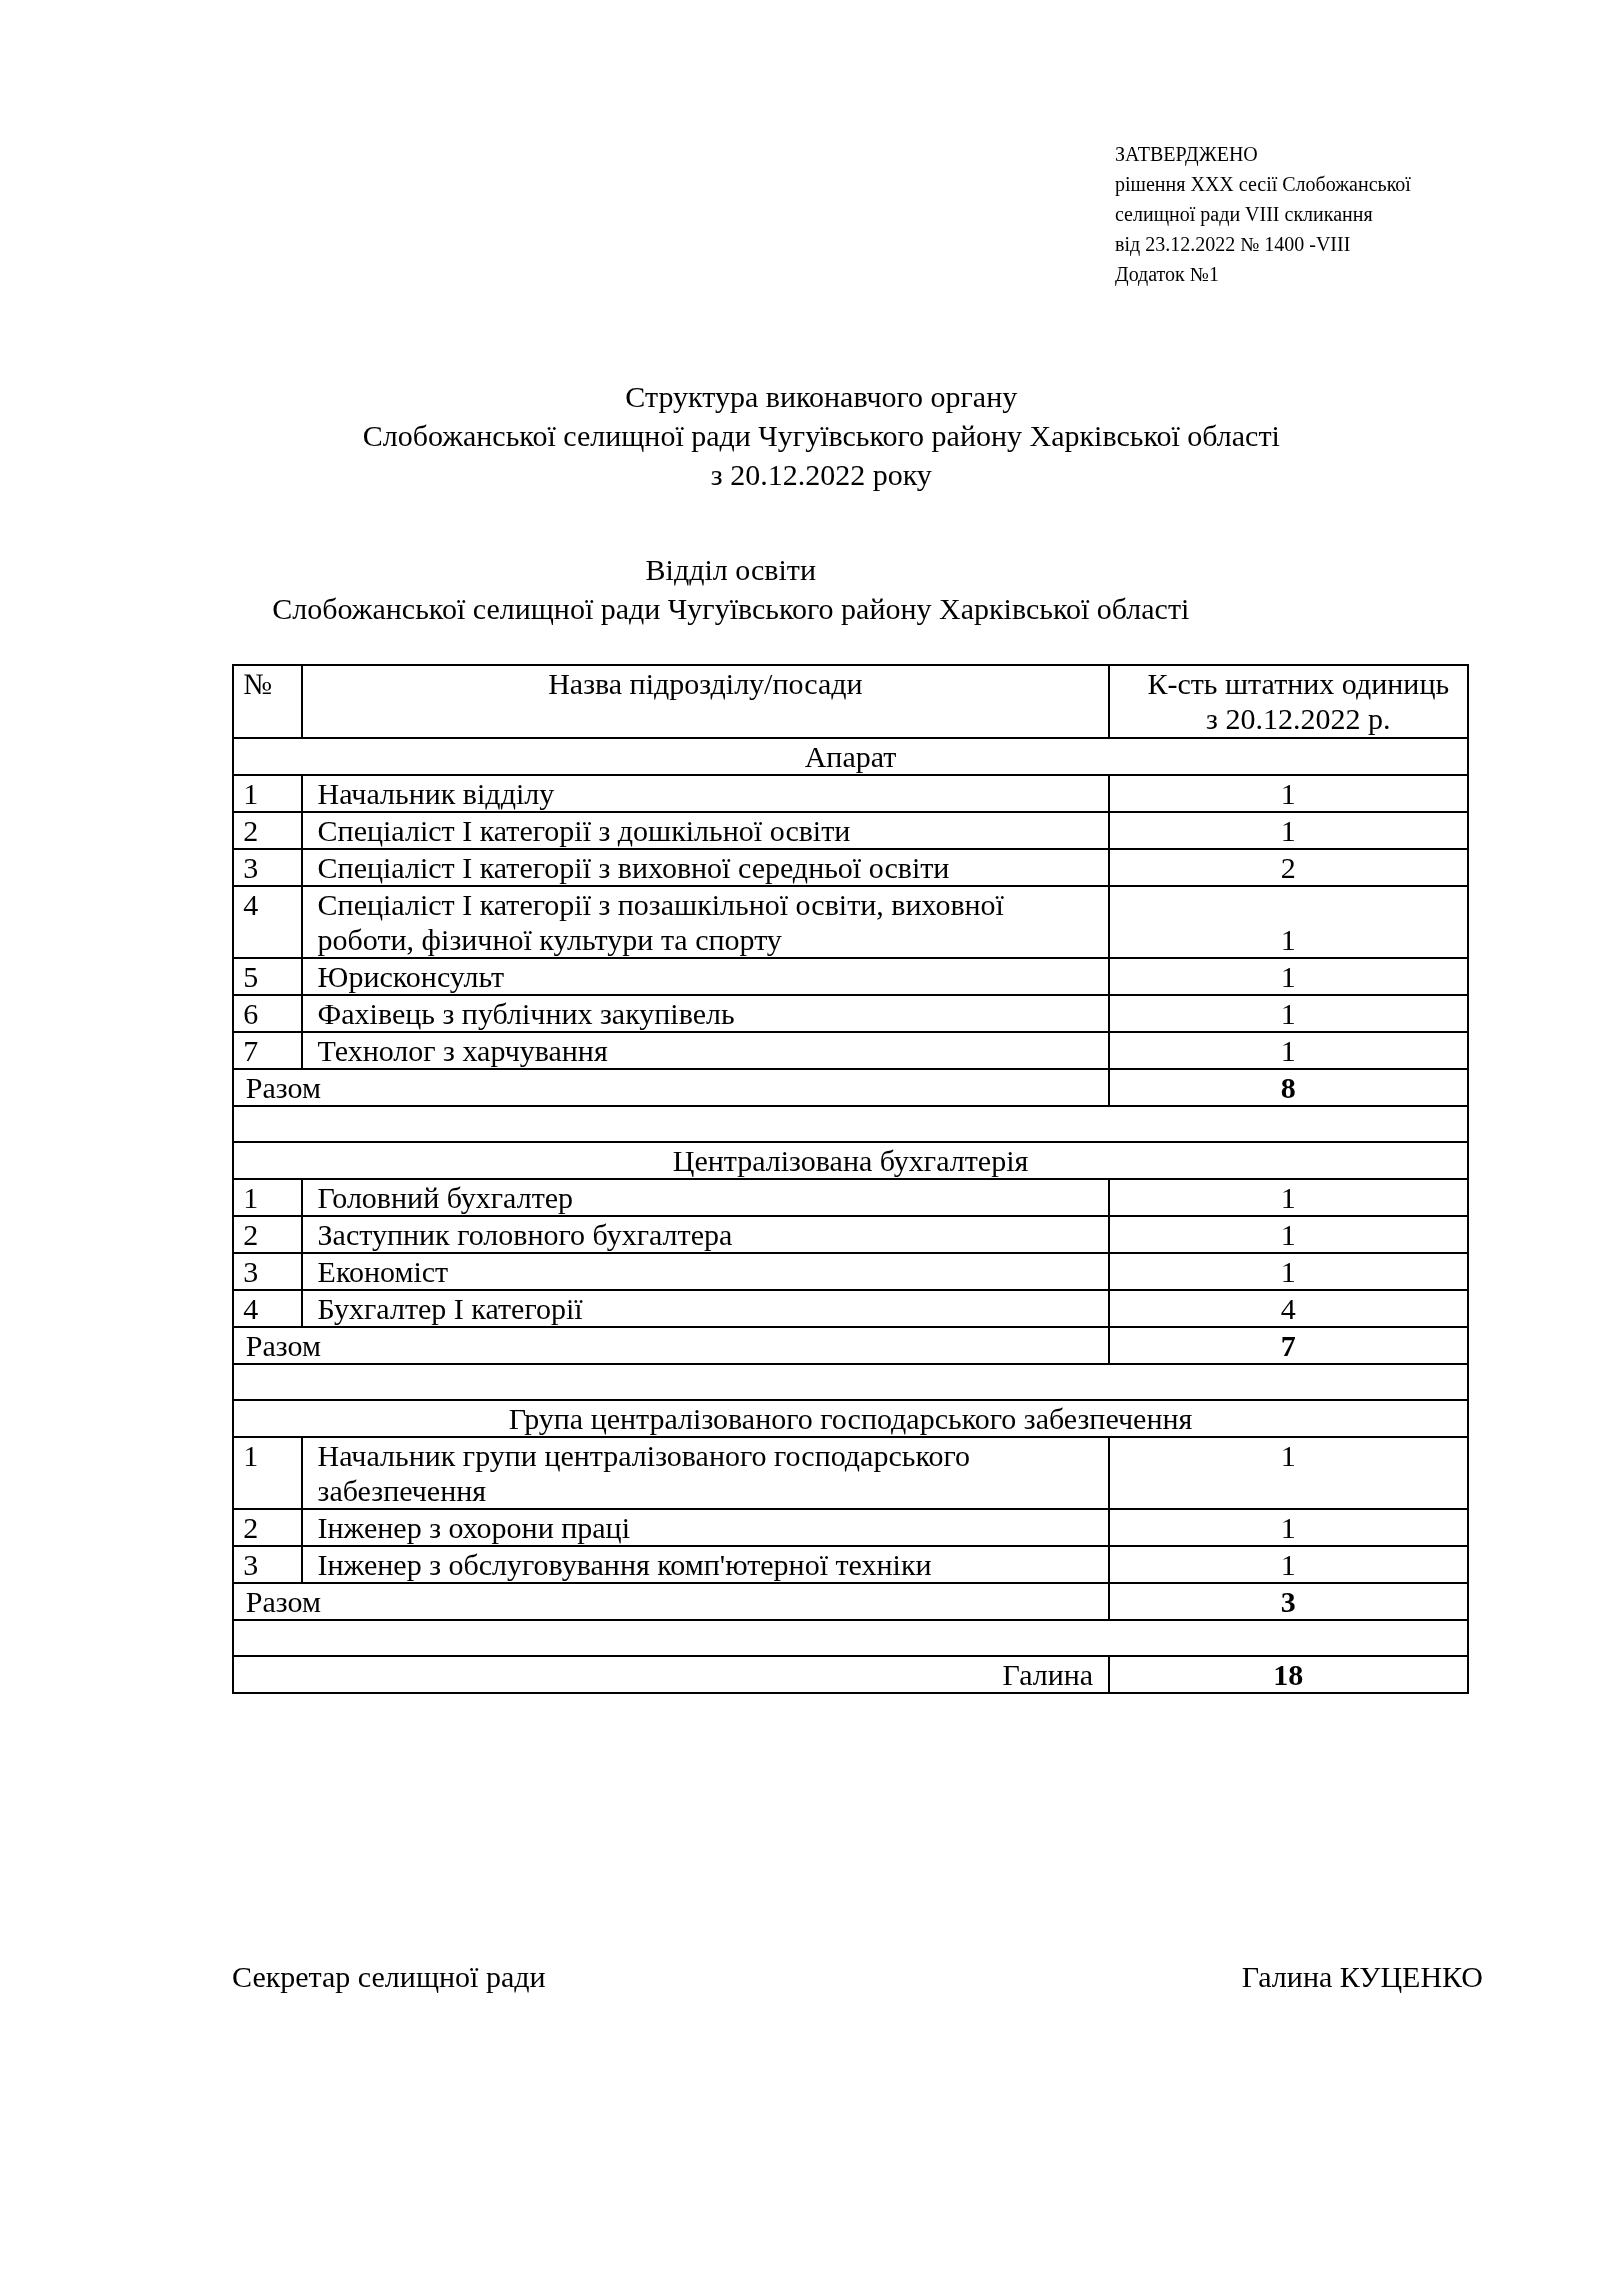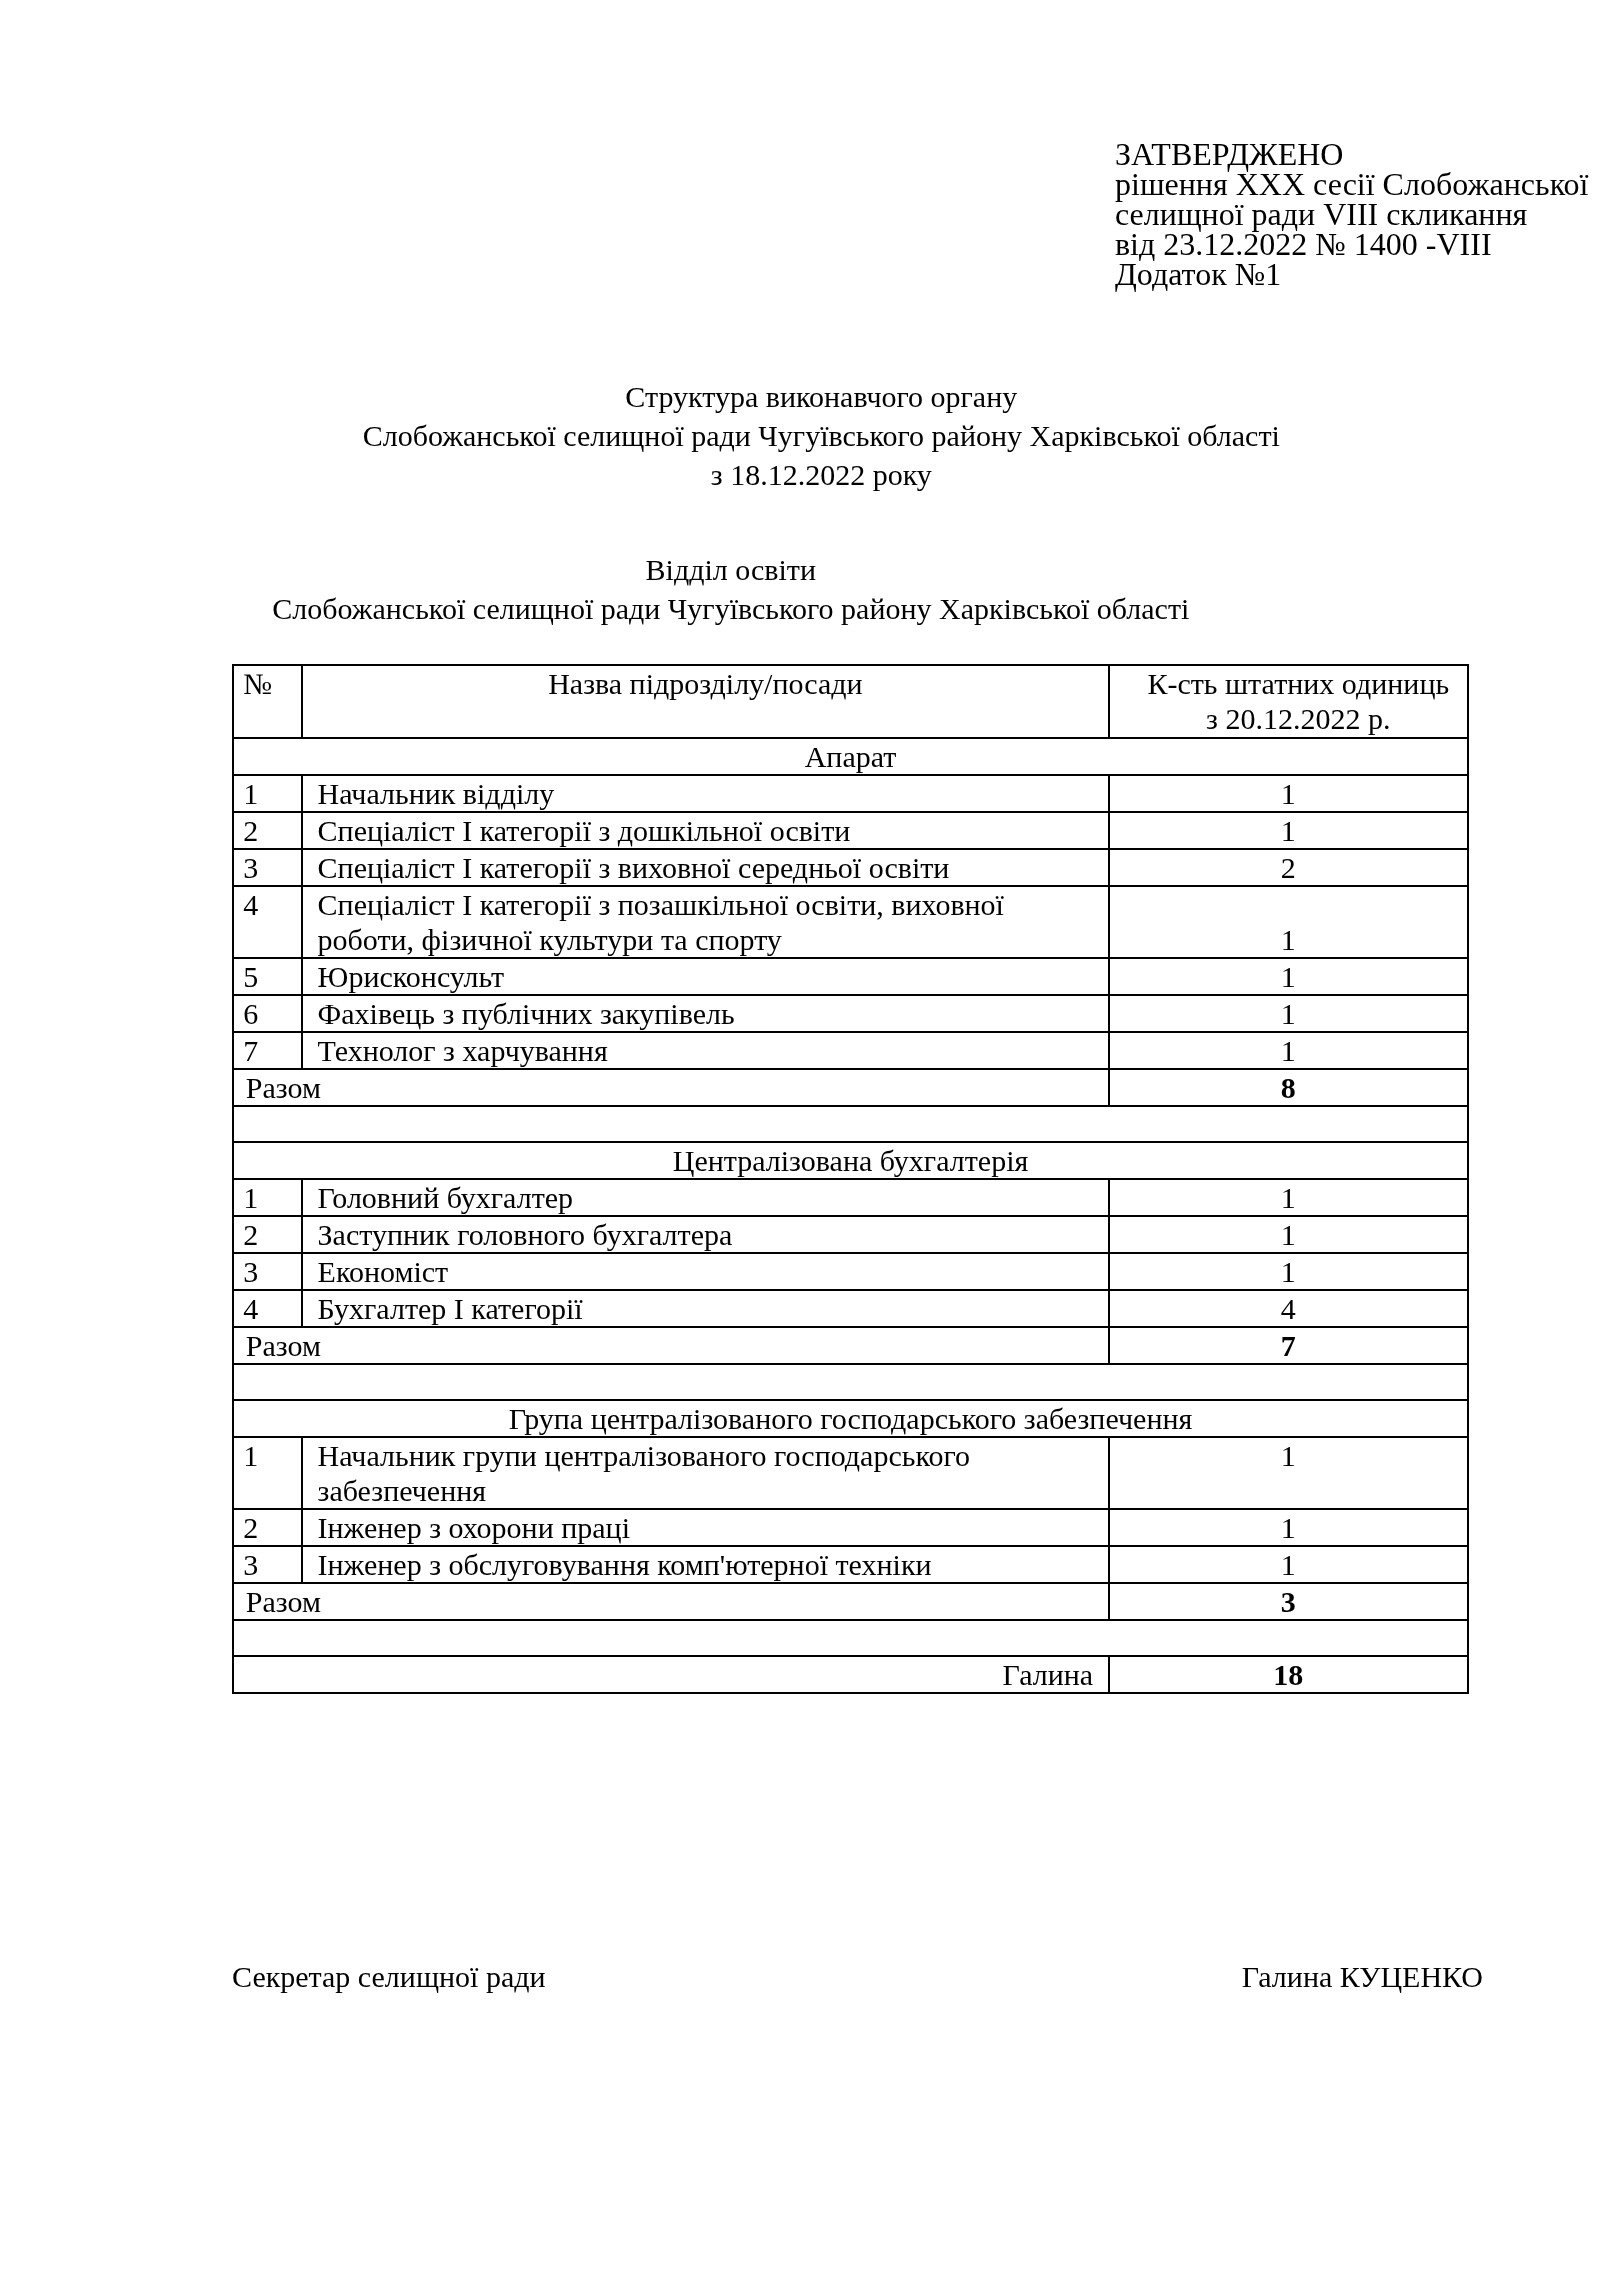--- a/index.html
+++ b/index.html
@@ -2,21 +2,21 @@
 <html style="font-size:10.5px"><head>
 <meta charset="utf-8">
 <style>
   html, body { margin: 0; padding: 0; background: #ffffff; }
   body {
     width: 1623px; height: 2295px; position: relative; overflow: hidden;
     font-family: "Liberation Serif", "DejaVu Serif", serif; color: #000;
   }
   .approval {
     position: absolute; left: 1115px; top: 139px;
-    font-size: 32px; line-height: 30px;
+    font-size: 20px; line-height: 30px;
   }
   .approval div { white-space: nowrap; }
   .title-block {
     position: absolute; left: 0; width: 1623px; top: 370px;
     text-align: center; font-size: 30px; line-height: 39px; margin-top: 7px;
   }
   .dept-block {
     position: absolute; left: 0; width: 1442px; top: 550px;
     text-align: center; font-size: 30px; line-height: 39px;
   }
@@ -54,21 +54,21 @@
   <div>ЗАТВЕРДЖЕНО</div>
   <div>рішення XXX сесії Слобожанської</div>
   <div>селищної ради VIII скликання</div>
   <div>від 23.12.2022 № 1400  -VIII</div>
   <div>Додаток №1</div>
 </div>
 
 <div class="title-block">
   <div>Структура виконавчого органу</div>
   <div>Слобожанської селищної ради Чугуївського району Харківської області</div>
-  <div>з 18.12.2022 року</div>
+  <div>з 20.12.2022 року</div>
 </div>
 
 <div class="dept-block">
   <div>Відділ освіти</div>
   <div>Слобожанської селищної ради Чугуївського району Харківської області</div>
 </div>
 
 <table class="staff">
   <tbody>
       <tr class="hdr">

